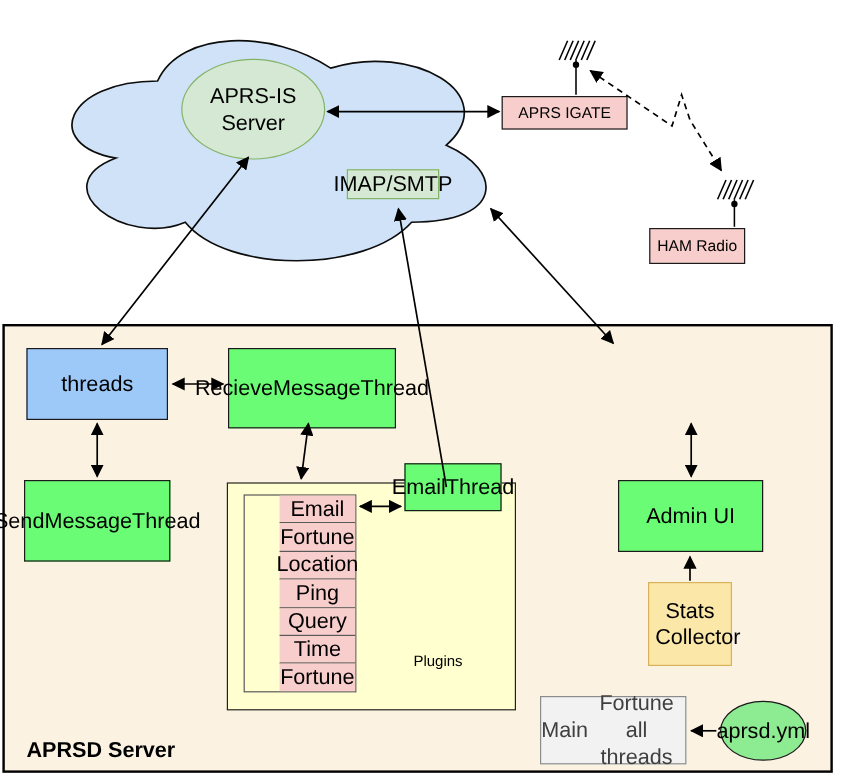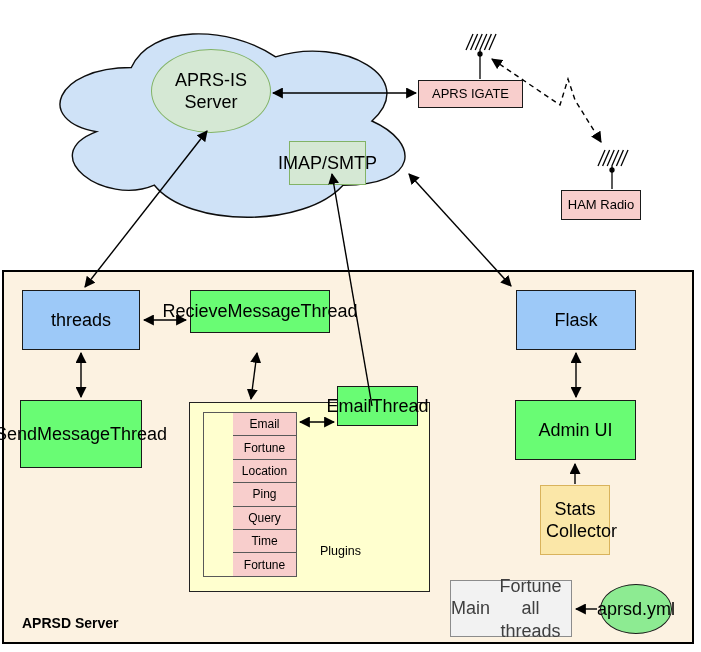--- a/index.html
+++ b/index.html
@@ -12,42 +12,42 @@
   #arrow-layer{z-index:6;}
   .node{
     position:absolute;display:flex;align-items:center;justify-content:center;
     text-align:center;box-sizing:border-box;font-size:18px;line-height:1.25;z-index:4;
   }
   .server-box{
     position:absolute;left:2px;top:270px;width:692px;height:374px;
     background:#fcf2e1;border:2px solid #000;box-sizing:border-box;z-index:2;
   }
   .server-label{
-    position:absolute;left:22px;top:615px;font-size:14px;font-weight:bold;z-index:4;
+    position:absolute;left:22px;top:615px;font-size:18px;font-weight:bold;z-index:4;
   }
   .blue{background:#9dc9f8;border:1.5px solid #1a1a1a;}
   .green{background:#69fc74;border:1.5px solid #1a1a1a;}
   .softgreen{background:#d5e8d4;border:1.5px solid #82b366;}
   .pink{background:#f8cecc;border:1.5px solid #1a1a1a;}
   .ellipse{border-radius:50%;}
   .plugins-box{
     position:absolute;left:189px;top:402px;width:241px;height:190px;
     background:#ffffcf;border:1.5px solid #222;box-sizing:border-box;z-index:3;
   }
   .plugin-table{
     position:absolute;left:13px;top:9px;width:94px;
     border:1px solid #595959;box-sizing:border-box;
   }
   .prow{
     height:22.4px;display:flex;align-items:center;justify-content:center;
-    background:#f8cecc;border-bottom:1px solid #595959;font-size:12px;margin-left:29px;
+    background:#f8cecc;border-bottom:1px solid #595959;font-size:18px;margin-left:29px;
   }
   .prow:last-child{border-bottom:none;}
   .plugins-label{
-    position:absolute;left:130px;top:141px;width:90px;text-align:left;font-size:12.5px;
+    position:absolute;left:130px;top:141px;width:90px;text-align:center;font-size:12.5px;
   }
   .stats{background:#fbe7a8;border:1.5px solid #d9b35c;}
   .mainbox{background:#f2f2f2;border:1.5px solid #8c8c8c;color:#3f3f3f;flex-direction:row;}
   .yml{background:#8deb92;border:1.5px solid #1a1a1a;}
 </style>
 </head>
 <body>
 
 <div class="canvas">
 
@@ -78,42 +78,39 @@
       <circle cx="612" cy="170" r="2" fill="#000"></circle>
     </g>
   </svg>
 
   <div class="server-box"></div>
   <div class="server-label">APRSD Server</div>
 
   <div class="node softgreen ellipse" style="left:151px;top:49px;width:120px;height:84px;">
     <span style="width:82px;">APRS-IS Server</span>
   </div>
-  <div class="node softgreen" style="left:289px;top:141px;width:77px;height:44px;">
+  <div class="node softgreen" style="left:289px;top:141px;width:77px;height:25px;">
     <span>IMAP/SMTP</span>
   </div>
 
   <div class="node pink" style="left:418px;top:80px;width:105px;height:28px;font-size:13px;">
     <span>APRS IGATE</span>
   </div>
-  <div class="node pink" style="left:541px;top:190px;width:80px;height:30px;font-size:13px;margin-left:20px;">
+  <div class="node pink" style="left:541px;top:190px;width:80px;height:30px;font-size:13px;">
     <span>HAM Radio</span>
   </div>
 
   <div class="node blue" style="left:22px;top:290px;width:118px;height:60px;">
     <span>threads</span>
   </div>
-  <div class="node green" style="left:190px;top:290px;width:140px;height:43px;">
+  <div class="node green" style="left:190px;top:290px;width:140px;height:67px;">
     <span>RecieveMessageThread</span>
   </div>
   <div class="node green" style="left:20px;top:400px;width:122px;height:68px;">
     <span>SendMessageThread</span>
-  </div>
-  <div class="node blue" style="left:516px;top:290px;width:120px;height:60px;">
-    <span>Flask</span>
   </div>
   <div class="node green" style="left:515px;top:400px;width:121px;height:60px;">
     <span>Admin UI</span>
   </div>
 
   <div class="plugins-box">
     <div class="plugin-table">
       <div class="prow">Email</div>
       <div class="prow">Fortune</div>
       <div class="prow">Location</div>

